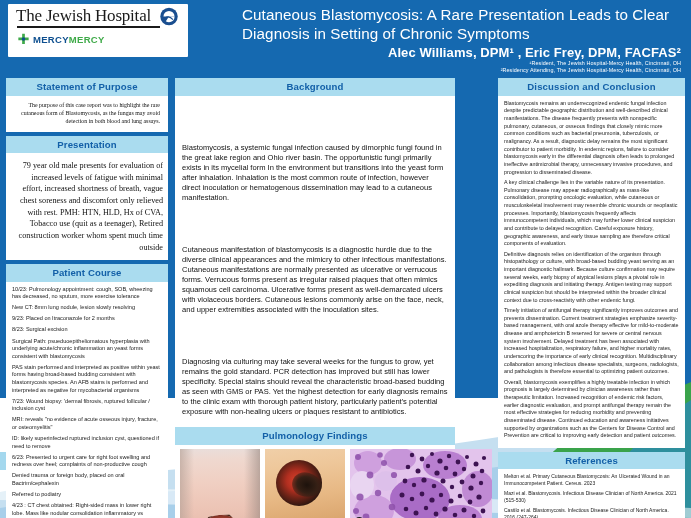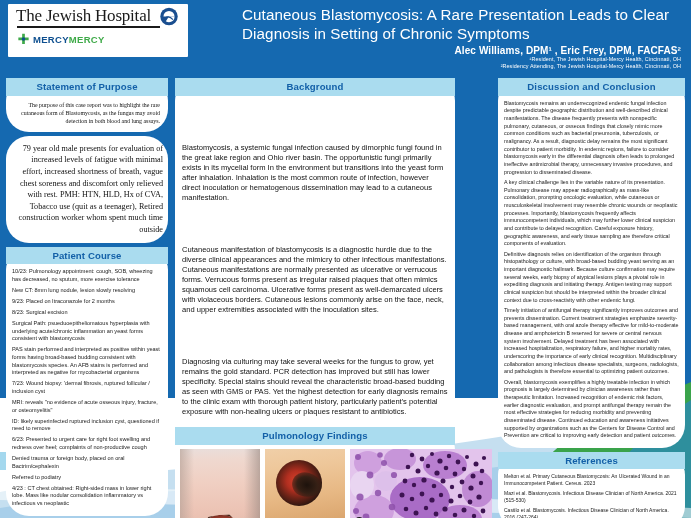--- a/index.html
+++ b/index.html
@@ -63,33 +63,32 @@
     position: absolute; left: 197px; top: 6px; width: 480px;
     color: #ffffff;
     font-size: 15.2px; font-weight: 400; line-height: 1.22;
     letter-spacing: 0.1px;
     margin-left: 45px;
   }
   .authors {
     position: absolute; right: 10px; top: 45px;
     text-align: right; color: #ffffff;
   }
-  .authors .a-main { font-size: 10px; font-weight: 600; letter-spacing: 0.1px; }
+  .authors .a-main { font-size: 13px; font-weight: 600; letter-spacing: 0.1px; }
   .authors .a-aff { font-size: 5.4px; line-height: 1.35; letter-spacing: 0.1px; }
 
   
   .col { position: absolute; top: 78px; }
   .col-left  { left: 6px;   width: 162px; }
   .col-mid   { left: 175px; width: 280px; }
   .col-right { left: 498px; width: 187px; }
 
   .panel {
     background: #ffffff;
     margin-bottom: 4px;
-    border-radius: 23px;
   }
   .sec-head {
     background: #aadcef;
     color: #1360a8;
     font-size: 9.6px; font-weight: bold;
     text-align: center;
     padding: 3px 2px 3.5px;
     letter-spacing: 0.1px;
   }
 
@@ -244,20 +243,21 @@
   </div>
 
   <div class="col col-left">
 
     <div class="panel">
       <div class="sec-head">Statement of Purpose</div>
       <div class="serif-ctr purpose-text">The purpose of this case report was to highlight the rare cutaneous form of Blastomycosis, as the fungus may avoid detection in both blood and lung assays.</div>
     </div>
 
     <div class="panel">
+      <div class="sec-head">Presentation</div>
       <div class="serif-ctr present-text">79 year old male presents for evaluation of increased levels of fatigue with minimal effort, increased shortness of breath, vague chest soreness and discomfort only relieved with rest. PMH: HTN, HLD, Hx of CVA, Tobacco use (quit as a teenager), Retired construction worker whom spent much time outside</div>
     </div>
 
     <div class="panel">
       <div class="sec-head">Patient Course</div>
       <div class="pc-list">
         <div class="pc-item">10/23: Pulmonology appointment: cough, SOB, wheezing has decreased, no sputum, more exercise tolerance</div>
         <div class="pc-item">New CT: 8mm lung nodule, lesion slowly resolving</div>
         <div class="pc-item">9/23: Placed on Itraconazole for 2 months</div>
         <div class="pc-item">8/23: Surgical excision</div>

